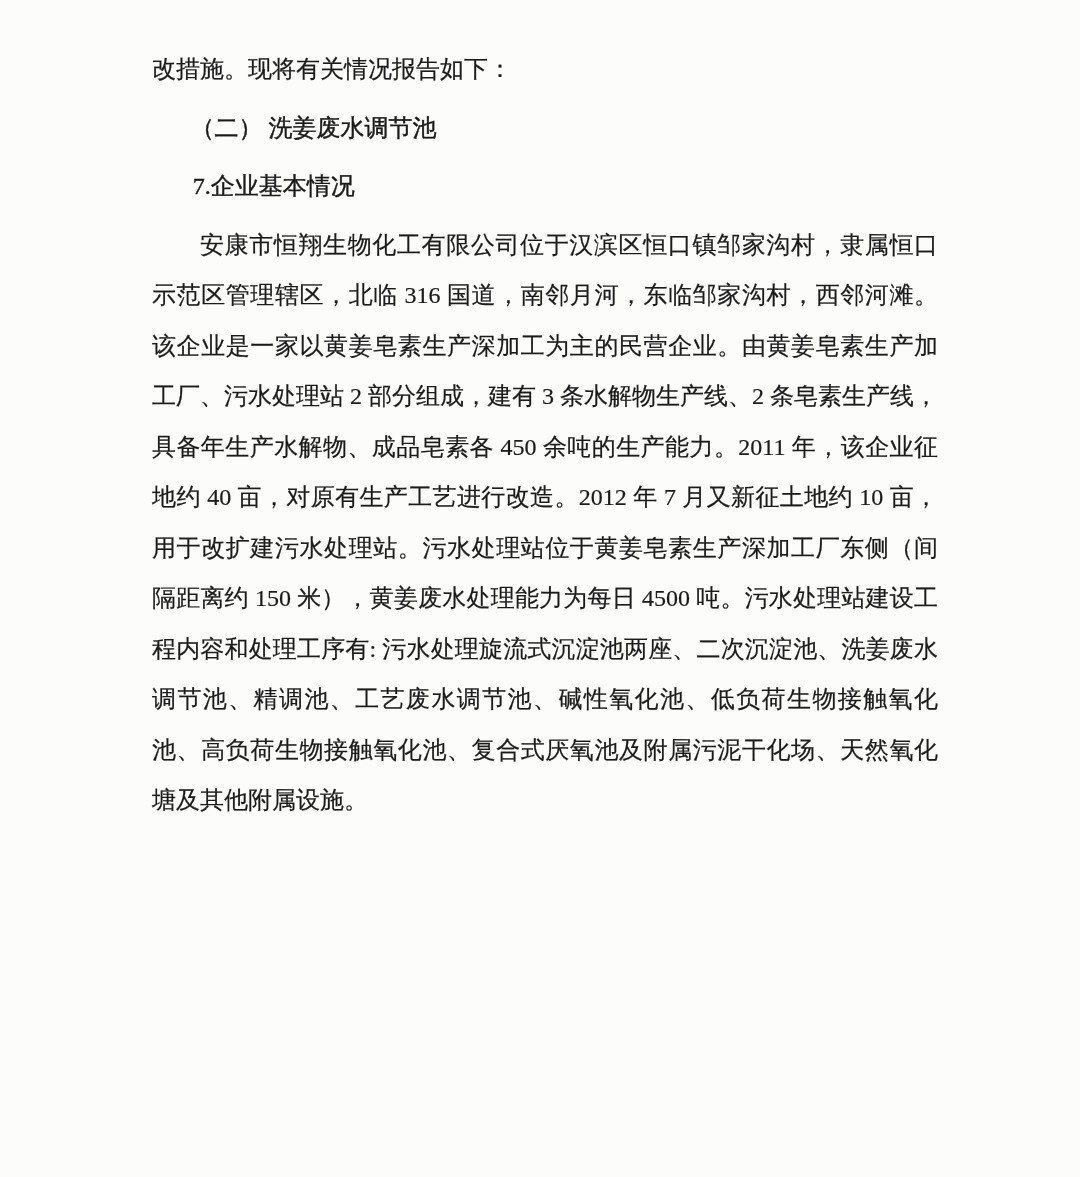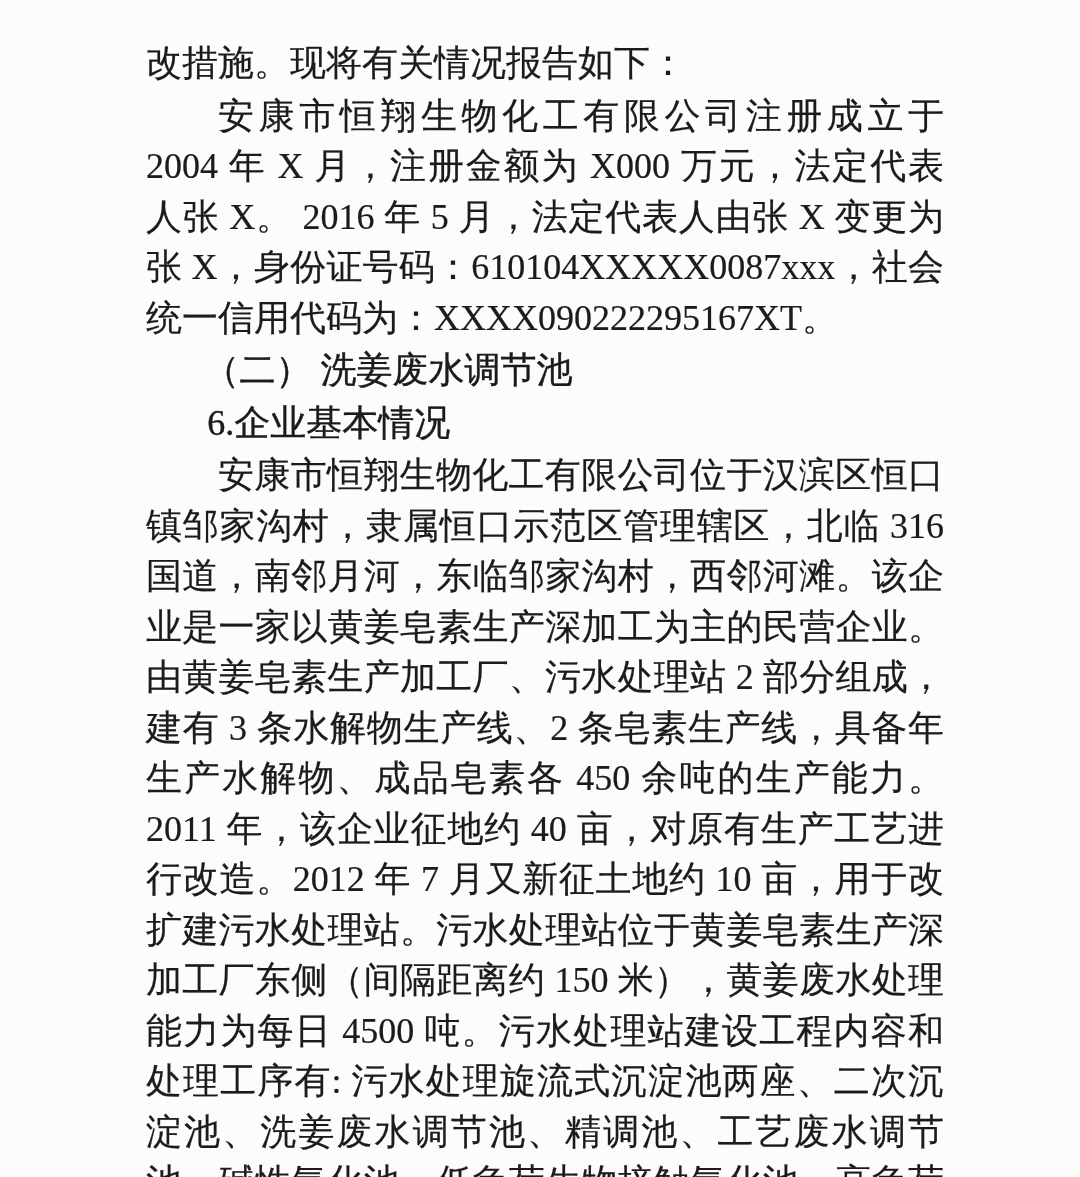--- a/index.html
+++ b/index.html
@@ -21,23 +21,23 @@
     width: 100%;
     height: 100%;
     padding: 36px 134px 0 144px;
     font-family: "Liberation Serif", "DejaVu Serif", serif;
     font-size: 36px;
     line-height: 50.5px;
     text-align: justify;
     -webkit-text-stroke: 0.2px #1b1b1b;
   }
   .doc p, .doc h2, .doc h3, .doc h4 {
-    margin: 2px;
+    margin: 8px;
     padding: 0;
-    font-size: 36px;
+    font-size: 24px;
     line-height: 50.5px;
     font-weight: normal;
   }
   
   .block-cont {
     text-indent: 0;
   }
   
   .block-para {
     text-indent: 2em;
@@ -65,22 +65,21 @@
 </head>
 <body>
 
 <div class="page">
   <div class="doc">
 
     <p class="block-cont">改措施。现将有关情况报告如下：</p>
 
 
 
-    <p class="block-para">安康市恒翔生物化工有限公司注册成立于 2004 年 X 月，注册金额为 X000 万元，法定代表人张 X。 2016 年 5 月，法定代表人由张 X 变更为张 X，身份证号码：610104XXXXX0087xxx，社会统一信用代码为：XXXX090222295167XT。</p>
 
     <h3 class="block-h2">（二） 洗姜废水调节池</h3>
 
-    <h4 class="block-h3">6.企业基本情况</h4>
+    <h4 class="block-h3">7.企业基本情况</h4>
 
     <p class="block-para">安康市恒翔生物化工有限公司位于汉滨区恒口镇邹家沟村，隶属恒口示范区管理辖区，北临 316 国道，南邻月河，东临邹家沟村，西邻河滩。该企业是一家以黄姜皂素生产深加工为主的民营企业。由黄姜皂素生产加工厂、污水处理站 2 部分组成，建有 3 条水解物生产线、2 条皂素生产线，具备年生产水解物、成品皂素各 450 余吨的生产能力。2011 年，该企业征地约 40 亩，对原有生产工艺进行改造。2012 年 7 月又新征土地约 10 亩，用于改扩建污水处理站。污水处理站位于黄姜皂素生产深加工厂东侧（间隔距离约 150 米），黄姜废水处理能力为每日 4500 吨。污水处理站建设工程内容和处理工序有: 污水处理旋流式沉淀池两座、二次沉淀池、洗姜废水调节池、精调池、工艺废水调节池、碱性氧化池、低负荷生物接触氧化池、高负荷生物接触氧化池、复合式厌氧池及附属污泥干化场、天然氧化塘及其他附属设施。</p>
 
   </div>
 </div>
 
 </body></html>

